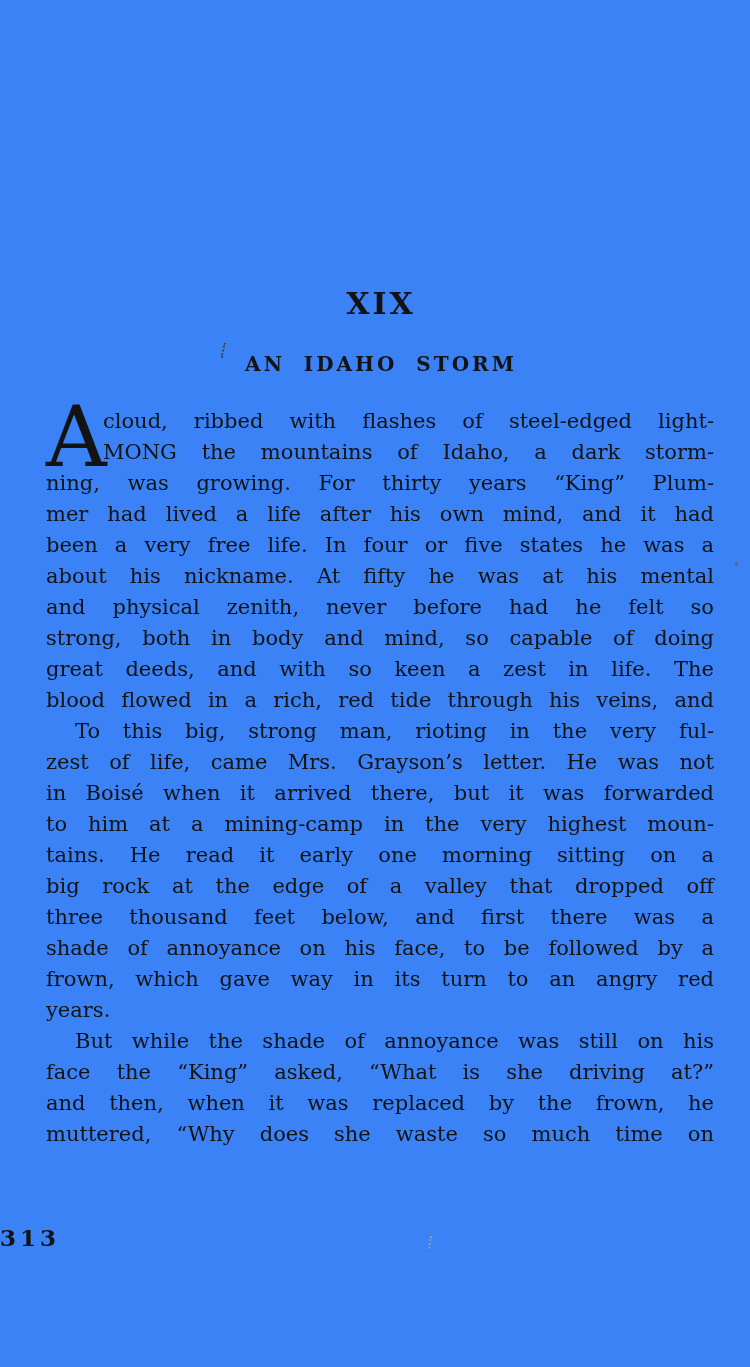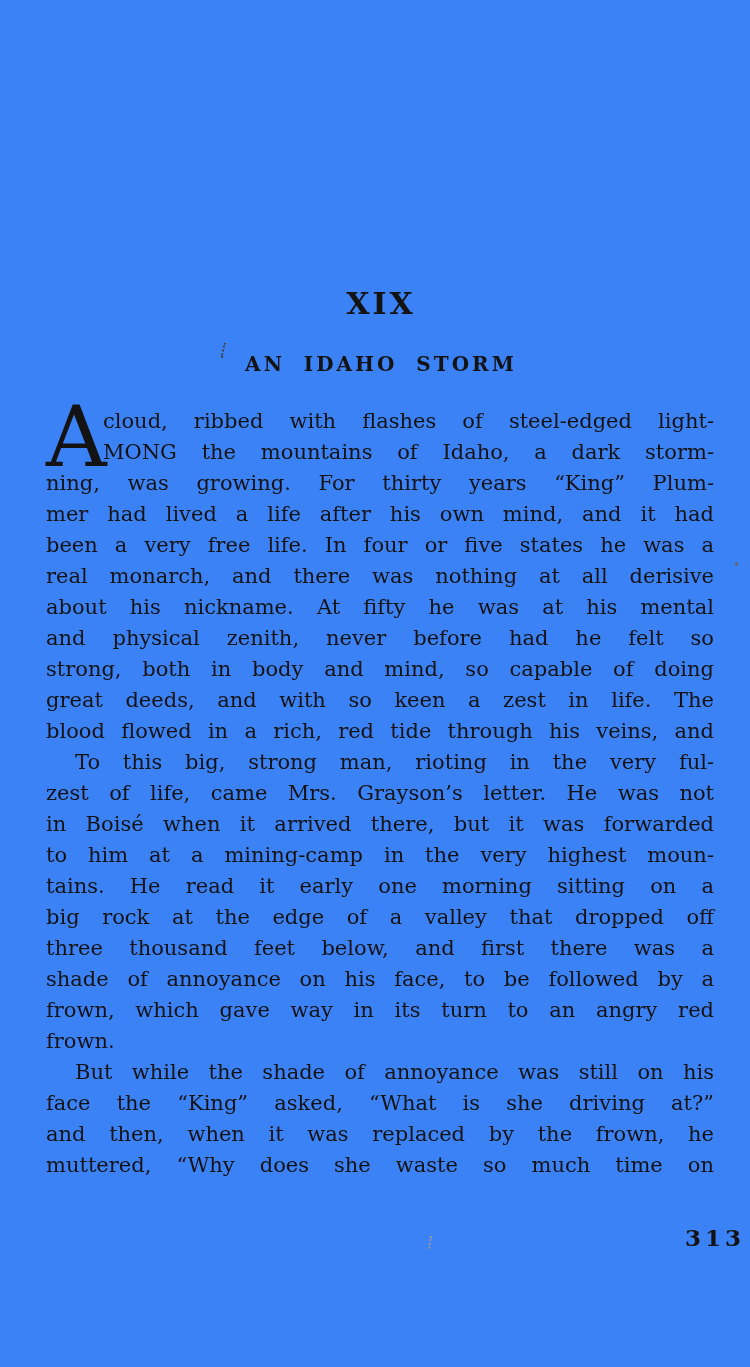--- a/index.html
+++ b/index.html
@@ -62,21 +62,21 @@
     text-align-last: justify;
     white-space: nowrap;
   }
   .line.noju { text-align-last: left; }
   .line.indent { padding-left: 29px; }
   .folio {
     position: absolute;
     top: 1224px;
     left: 0;
     width: 745px;
-    text-align: right;
+    text-align: left;
     font-size: 23px;
     font-weight: bold;
     letter-spacing: 4px;
   }
   
   .smudge { position: absolute; }
   .smudge-subtitle {
     left: 222px; top: 343px;
     width: 5px; height: 16px;
     border-left: 2px dotted #444;
@@ -108,38 +108,37 @@
   <h2 class="chapter-title">AN IDAHO STORM</h2>
 
   <div class="body-text">
       <div class="para">
         <span class="dropcap">A</span>
         <div class="line">cloud, ribbed with flashes of steel-edged light-</div>
         <div class="line">MONG the mountains of Idaho, a dark storm-</div>
         <div class="line">ning, was growing.  For thirty years “King” Plum-</div>
         <div class="line">mer had lived a life after his own mind, and it had</div>
         <div class="line">been a very free life.  In four or five states he was a</div>
-        <div class="line">real monarch, and there was nothing at all derisive</div>
         <div class="line">about his nickname.  At fifty he was at his mental</div>
         <div class="line">and physical zenith, never before had he felt so</div>
         <div class="line">strong, both in body and mind, so capable of doing</div>
         <div class="line">great deeds, and with so keen a zest in life.  The</div>
         <div class="line">blood flowed in a rich, red tide through his veins, and</div>
       </div>
       <div class="para">
         <div class="line indent">To this big, strong man, rioting in the very ful-</div>
         <div class="line">zest of life, came Mrs. Grayson’s letter.  He was not</div>
         <div class="line">in Boisé when it arrived there, but it was forwarded</div>
         <div class="line">to him at a mining-camp in the very highest moun-</div>
         <div class="line">tains.  He read it early one morning sitting on a</div>
         <div class="line">big rock at the edge of a valley that dropped off</div>
         <div class="line">three thousand feet below, and first there was a</div>
         <div class="line">shade of annoyance on his face, to be followed by a</div>
         <div class="line">frown, which gave way in its turn to an angry red</div>
-        <div class="line noju">frown.</div>
+        <div class="line noju">years.</div>
       </div>
       <div class="para">
         <div class="line indent">But while the shade of annoyance was still on his</div>
         <div class="line">face the “King” asked, “What is she driving at?”</div>
         <div class="line">and then, when it was replaced by the frown, he</div>
         <div class="line">muttered, “Why does she waste so much time on</div>
       </div>
     </div>
 
   <div class="folio">313</div>

